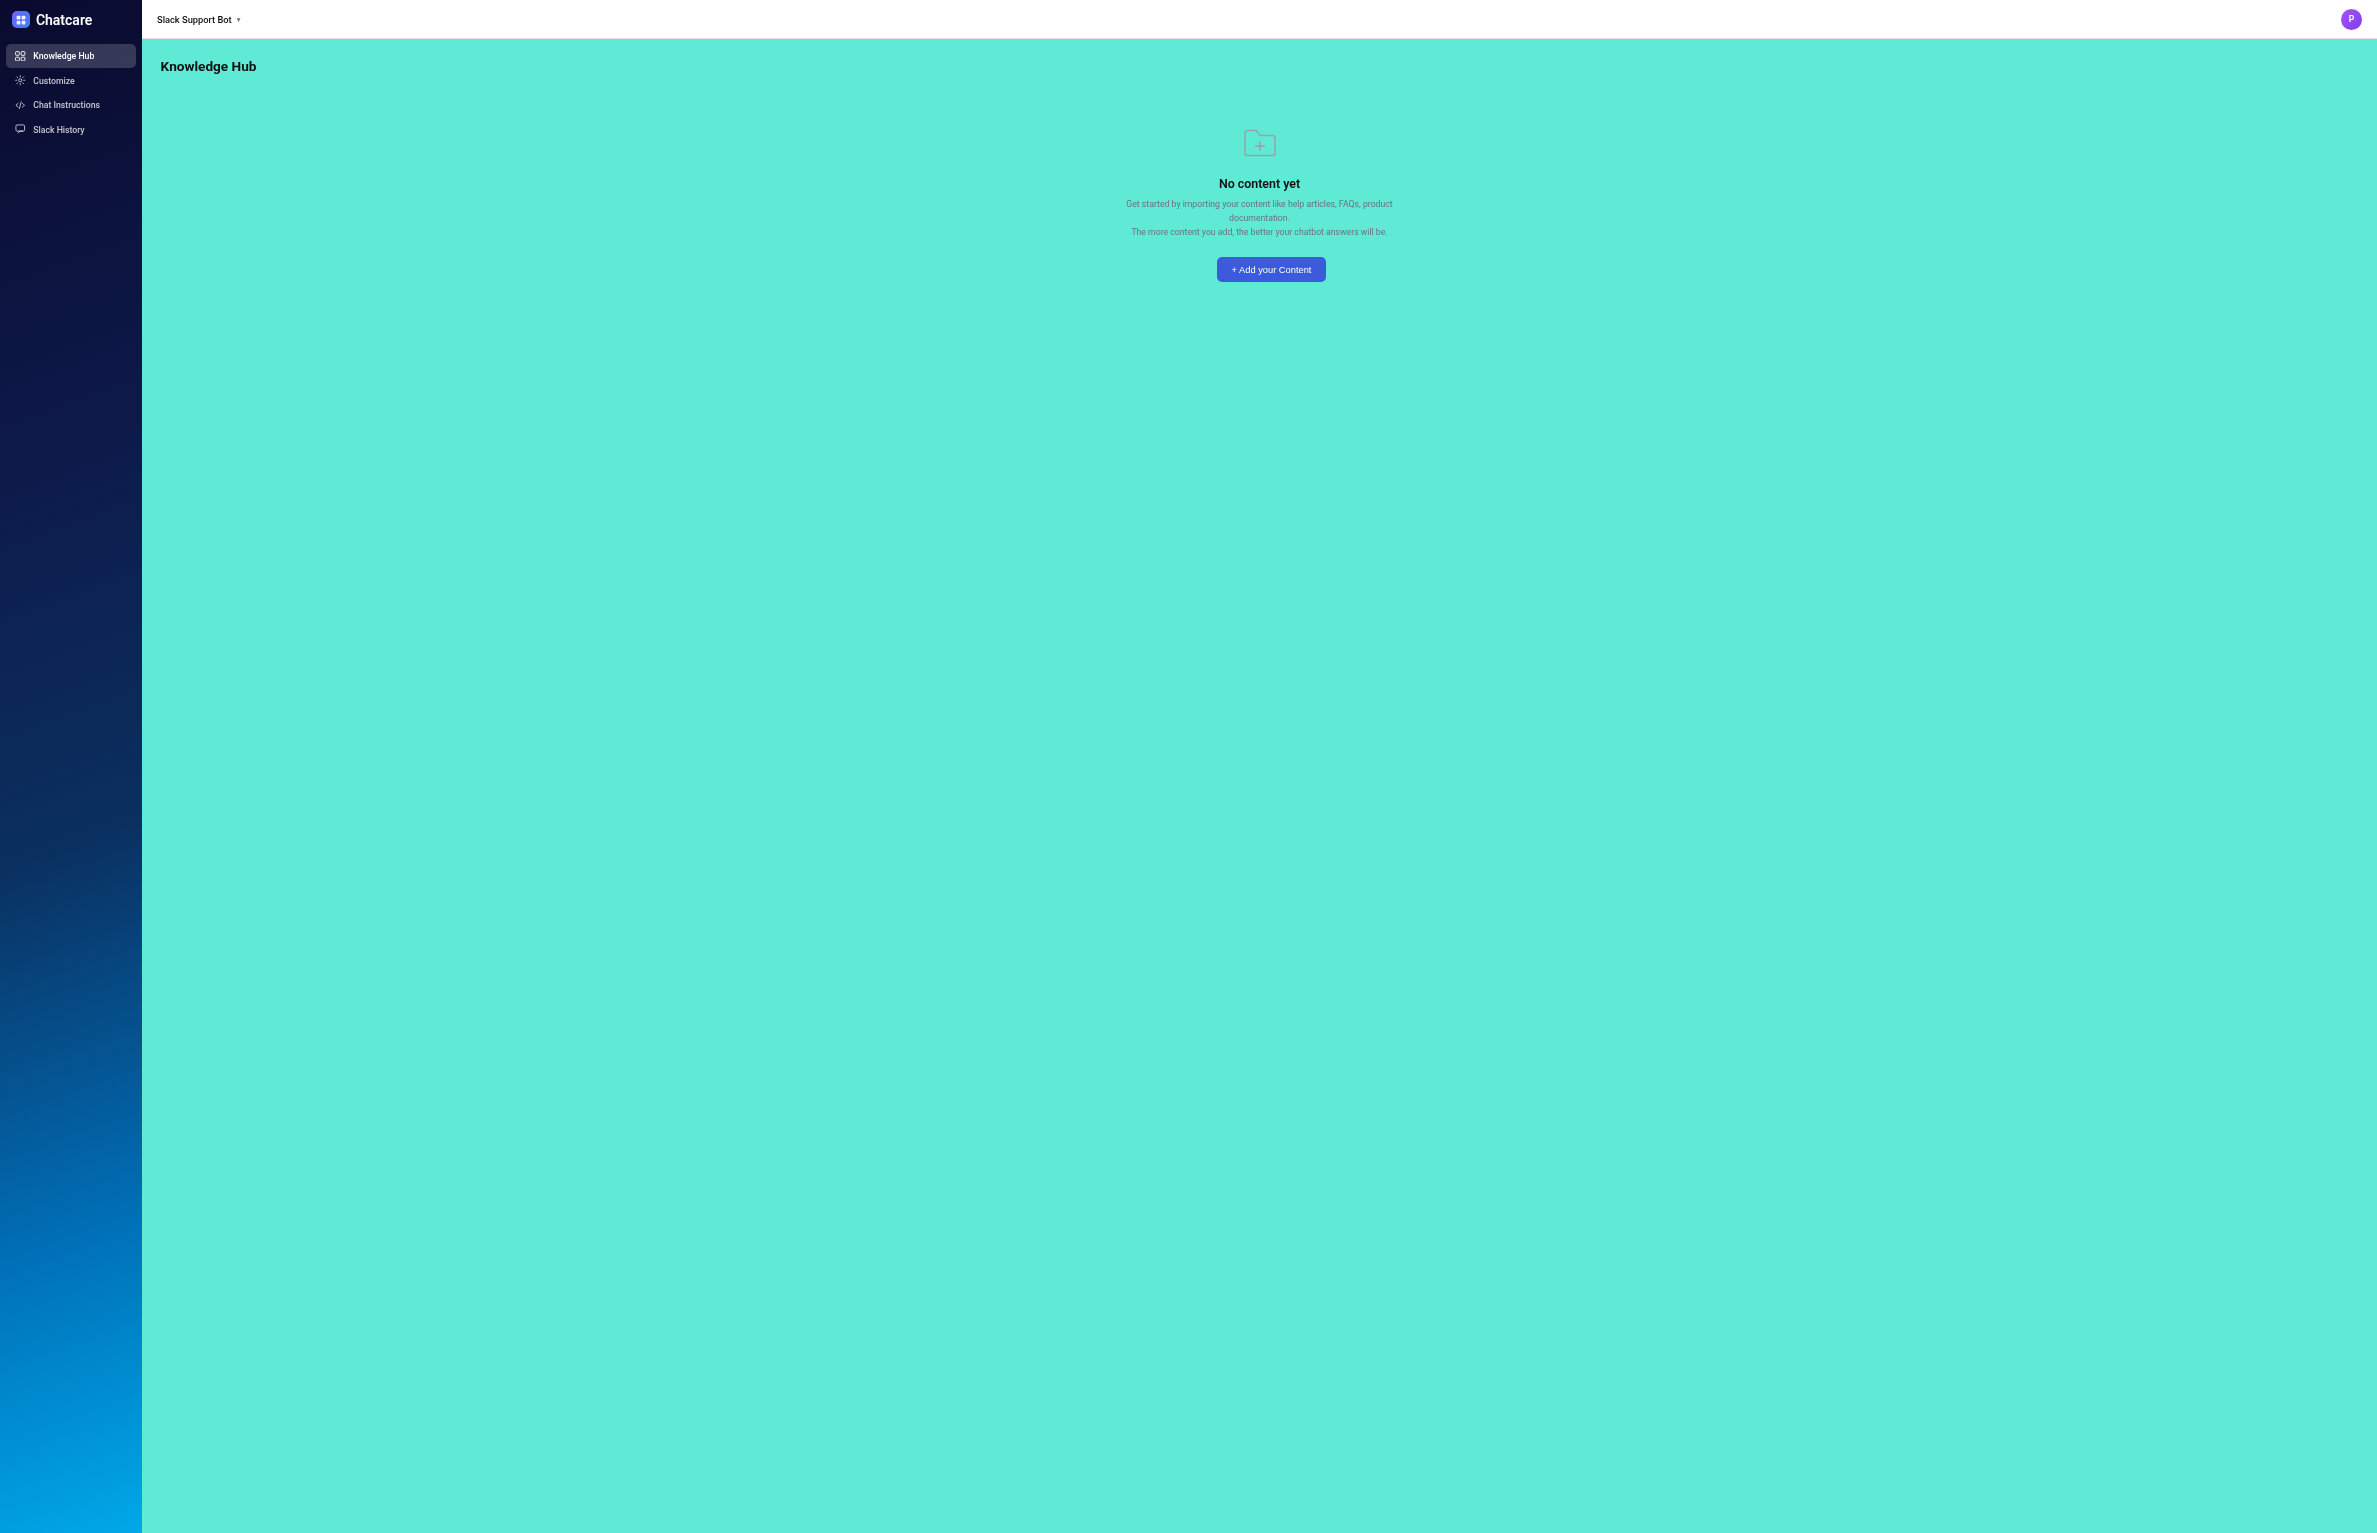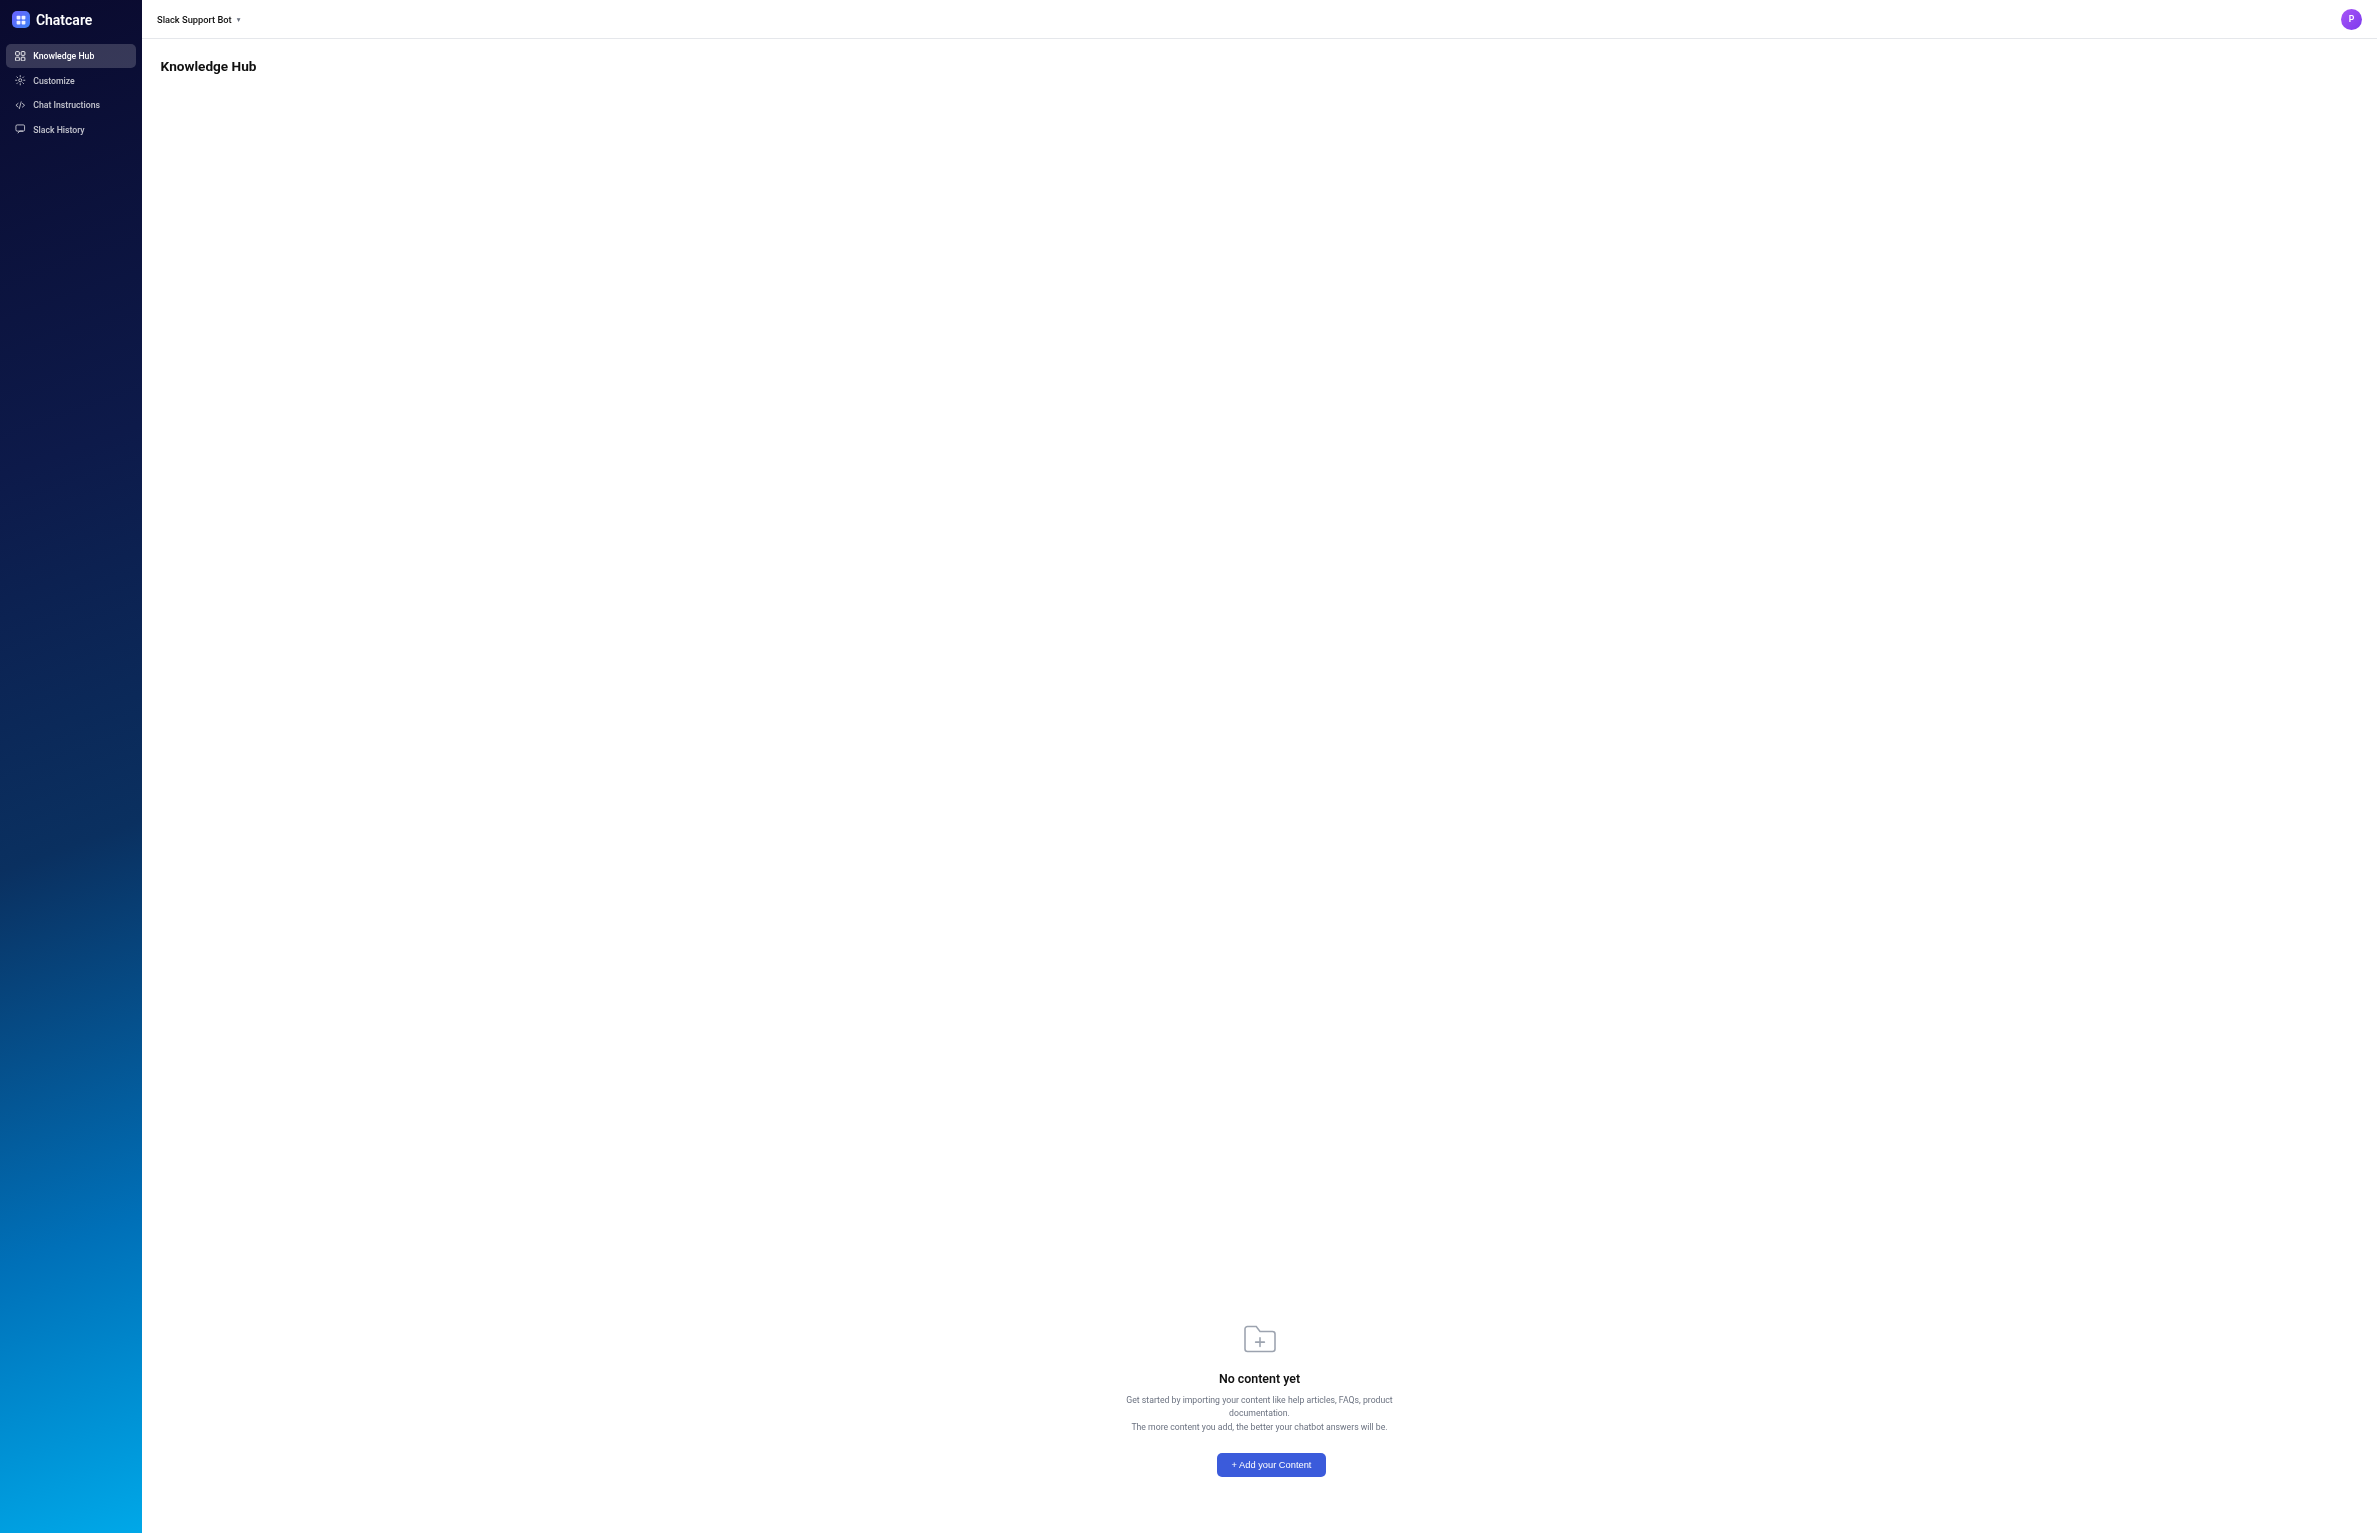--- a/index.html
+++ b/index.html
@@ -81,21 +81,21 @@
       align-items: center;
       justify-content: center;
       flex-shrink: 0;
     }
 
     
     .main {
       flex: 1;
       display: flex;
       flex-direction: column;
-      background: #ffffff;
+      background: #5eead4;
       overflow: hidden;
     }
 
     
     .topbar {
       display: flex;
       align-items: center;
       justify-content: space-between;
       padding: 8.7px 15px;
       border-bottom: 0.6px solid #e5e7eb;
@@ -146,21 +146,21 @@
       color: #111;
       margin-bottom: 12.4px;
     }
 
     
     .empty-state {
       flex: 1;
       display: flex;
       flex-direction: column;
       align-items: center;
-      justify-content: flex-end;
+      justify-content: flex-start;
       text-align: center;
       padding: 37px 12.4px;
     }
 
     .empty-icon {
       width: 40px;
       height: 40px;
       margin-bottom: 12.4px;
       color: #9ca3af;
     }

